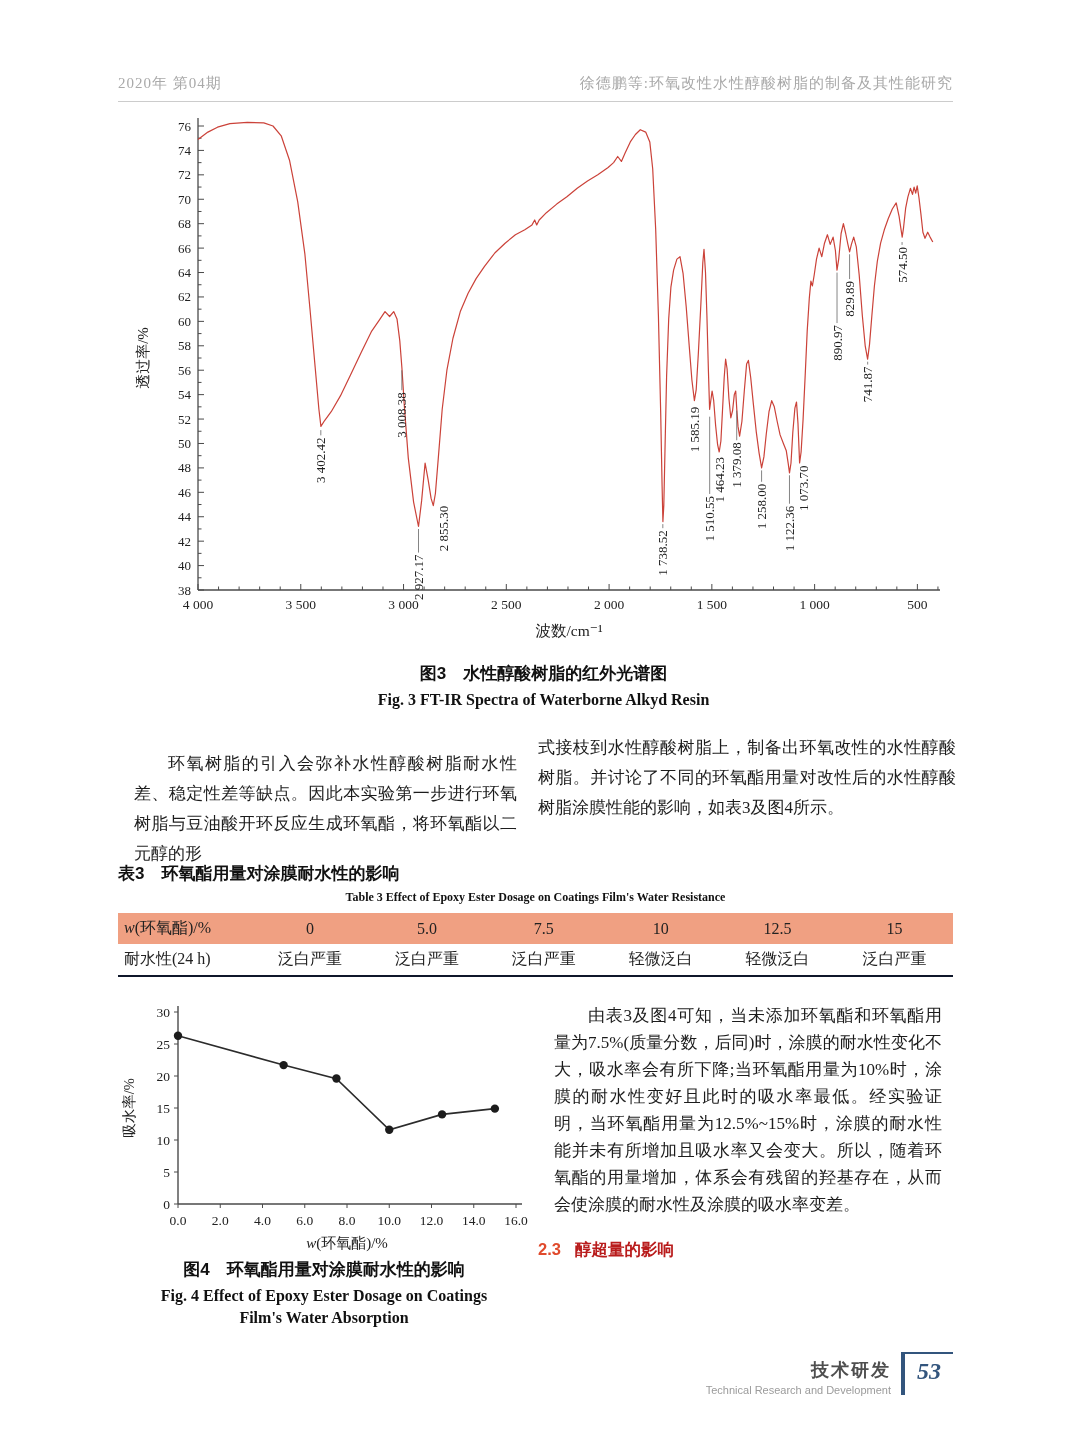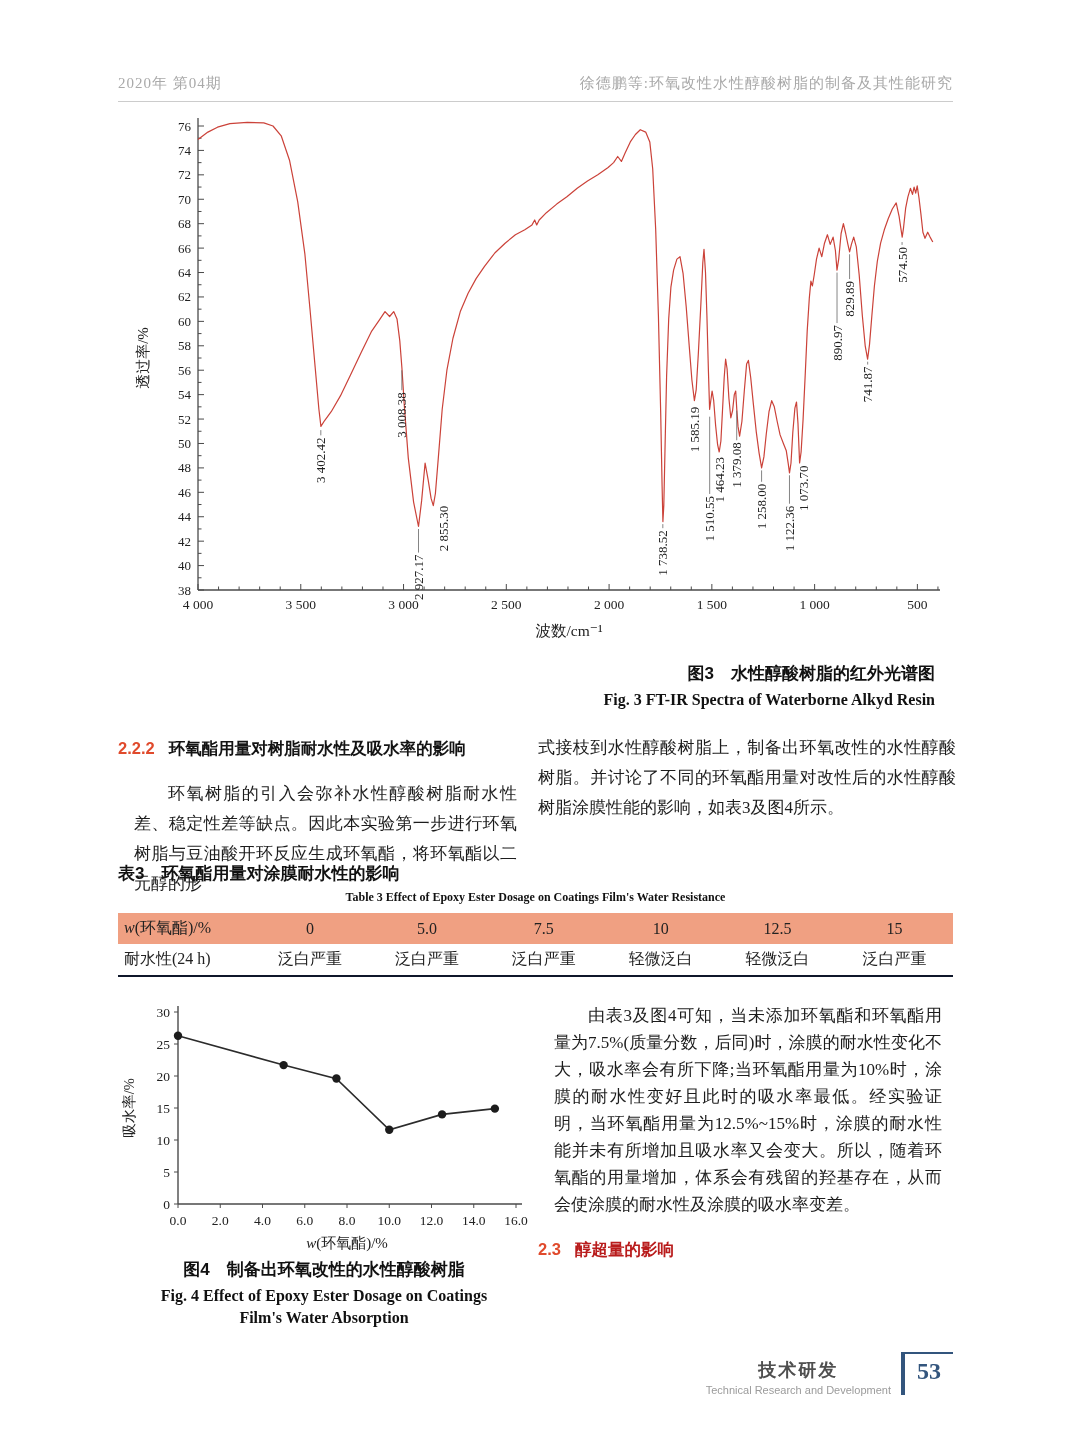--- a/index.html
+++ b/index.html
@@ -27,25 +27,25 @@
   .tbl-cap-en{font-weight:700;font-size:12px;text-align:center;color:#111;margin-top:5px;}
   table.t3{width:100%;border-collapse:collapse;margin-top:8px;font-size:16px;color:#222;}
   table.t3 td{padding:0;height:31px;text-align:center;}
   table.t3 tr.hd{background:#f0a082;}
   table.t3 tr.bd td{border-bottom:2px solid #0f172a;}
   table.t3 td.lab{text-align:left;padding-left:6px;}
   
   .chart{position:absolute;}
   
   .footer{position:absolute;top:1352px;left:118px;width:835px;display:flex;justify-content:flex-end;align-items:flex-start;}
-  .f-text{text-align:center;margin-right:10px;padding-top:6px;}
+  .f-text{text-align:right;margin-right:10px;padding-top:6px;}
   .f-zh{font-family:"Liberation Sans","DejaVu Sans",sans-serif;font-weight:700;font-size:18px;color:#4f4f4f;letter-spacing:2px;}
   .f-en{font-family:Liberation Sans, sans-serif;font-size:11px;color:#9b9b9b;margin-top:2px;}
   .page-badge{border-left:4px solid #33557d;border-top:2px solid #33557d;padding:4px 12px 10px 12px;}
-  .page-badge span{font-weight:700;font-size:24px;color:#33557d;}
+  .page-badge span{font-style:italic;font-weight:700;font-size:24px;color:#33557d;}
 </style>
 </head>
 <body>
 
 <div id="page">
 
   <div class="hdr">
     <span>2020年  第04期</span>
     <span>徐德鹏等:环氧改性水性醇酸树脂的制备及其性能研究</span>
   </div>
@@ -188,29 +188,26 @@
         <text x="723.530542936288" y="215.0315789473684" text-anchor="end" font-size="13" font-family="&quot;Liberation Serif&quot;,&quot;DejaVu Serif&quot;,serif" fill="#222" transform="rotate(-90 723.530542936288 215.0315789473684)">890.97</text>
         <line x1="731.5849362880887" y1="144.26842105263154" x2="731.5849362880887" y2="169.07368421052635" stroke="#666" stroke-width="0.8"></line>
         <text x="736.0849362880887" y="171.07368421052635" text-anchor="end" font-size="13" font-family="&quot;Liberation Serif&quot;,&quot;DejaVu Serif&quot;,serif" fill="#222" transform="rotate(-90 736.0849362880887 171.07368421052635)">829.89</text>
         <line x1="749.6765817174515" y1="251.721052631579" x2="749.6765817174515" y2="254.54736842105262" stroke="#666" stroke-width="0.8"></line>
         <text x="754.1765817174515" y="256.5473684210526" text-anchor="end" font-size="13" font-family="&quot;Liberation Serif&quot;,&quot;DejaVu Serif&quot;,serif" fill="#222" transform="rotate(-90 754.1765817174515 256.5473684210526)">741.87</text>
         <line x1="784.0778393351801" y1="132.05789473684206" x2="784.0778393351801" y2="134.88421052631583" stroke="#666" stroke-width="0.8"></line>
         <text x="788.5778393351801" y="136.88421052631583" text-anchor="end" font-size="13" font-family="&quot;Liberation Serif&quot;,&quot;DejaVu Serif&quot;,serif" fill="#222" transform="rotate(-90 788.5778393351801 136.88421052631583)">574.50</text>
       </g>
     </svg>
 
-  <div class="figcap" style="left:100px;top:662px;width:835px;text-align:right;">
+  <div class="figcap" style="left:126px;top:662px;width:835px;">
     <div class="zh">图3　水性醇酸树脂的红外光谱图</div>
     <div class="en">Fig. 3  FT-IR Spectra of Waterborne Alkyd Resin</div>
   </div>
 
   <div class="col" style="left:118px;top:733px;width:415px;">
-    <div class="sec-head">
-      <span class="sec-num">2.2.2</span><span class="sec-title-dark">环氧酯用量对树脂耐水性及吸水率的影响</span>
-    </div>
     <p class="para-indent">环氧树脂的引入会弥补水性醇酸树脂耐水性差、稳定性差等缺点。因此本实验第一步进行环氧树脂与豆油酸开环反应生成环氧酯，将环氧酯以二元醇的形</p>
   </div>
 
   <div class="col" style="left:538px;top:733px;width:418px;">
     <p class="para">式接枝到水性醇酸树脂上，制备出环氧改性的水性醇酸树脂。并讨论了不同的环氧酯用量对改性后的水性醇酸树脂涂膜性能的影响，如表3及图4所示。</p>
   </div>
 
   <div class="tbl-wrap">
     <div class="tbl-cap-zh">表3　环氧酯用量对涂膜耐水性的影响</div>
     <div class="tbl-cap-en">Table 3  Effect of Epoxy Ester Dosage on Coatings Film's Water Resistance</div>
@@ -289,21 +286,21 @@
       <polyline points="60.0,37.7 165.6,67.1 218.4,80.6 271.3,131.8 324.1,116.4 376.9,110.6" fill="none" stroke="#2b2b2b" stroke-width="1.6"></polyline>
       <circle cx="60" cy="37.67999999999999" r="4.2" fill="#1c1c1c"></circle>
       <circle cx="165.625" cy="67.12" r="4.2" fill="#1c1c1c"></circle>
       <circle cx="218.4375" cy="80.55999999999999" r="4.2" fill="#1c1c1c"></circle>
       <circle cx="271.25" cy="131.76" r="4.2" fill="#1c1c1c"></circle>
       <circle cx="324.0625" cy="116.4" r="4.2" fill="#1c1c1c"></circle>
       <circle cx="376.875" cy="110.64" r="4.2" fill="#1c1c1c"></circle>
     </svg>
 
   <div class="figcap" style="left:118px;top:1258px;width:412px;">
-    <div class="zh">图4　制备出环氧改性的水性醇酸树脂</div>
+    <div class="zh">图4　环氧酯用量对涂膜耐水性的影响</div>
     <div class="en" style="padding:0 20px;">Fig. 4  Effect of Epoxy Ester Dosage on Coatings Film's Water Absorption</div>
   </div>
 
   <div class="col" style="left:538px;top:986px;width:420px;line-height:27px;">
     <p class="para-indent">由表3及图4可知，当未添加环氧酯和环氧酯用量为7.5%(质量分数，后同)时，涂膜的耐水性变化不大，吸水率会有所下降;当环氧酯用量为10%时，涂膜的耐水性变好且此时的吸水率最低。经实验证明，当环氧酯用量为12.5%~15%时，涂膜的耐水性能并未有所增加且吸水率又会变大。所以，随着环氧酯的用量增加，体系会有残留的羟基存在，从而会使涂膜的耐水性及涂膜的吸水率变差。</p>
     <div class="sec-head" style="line-height:31px;">
       <span class="sec-num">2.3</span><span class="sec-title-red">醇超量的影响</span>
     </div>
   </div>
 

